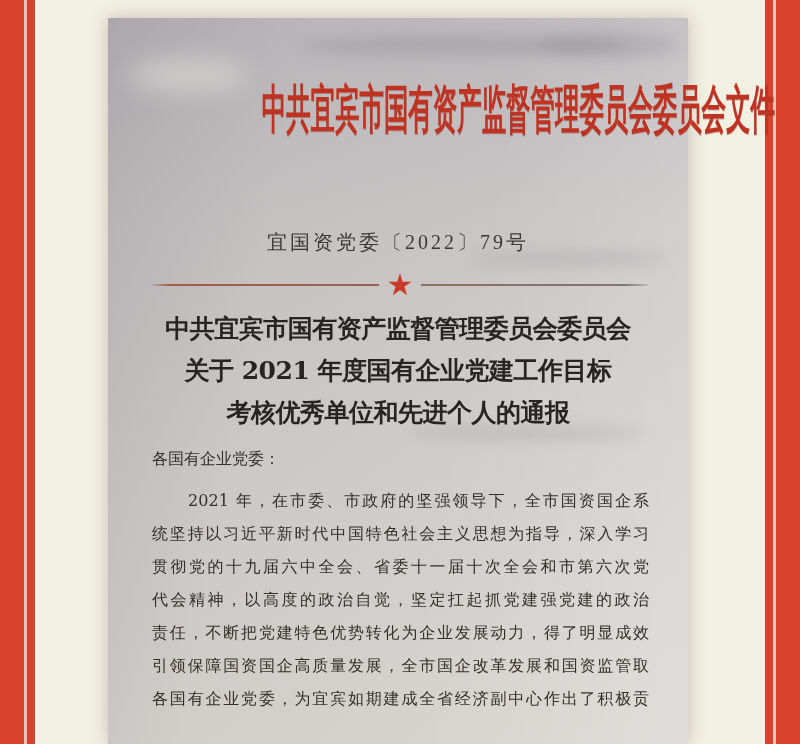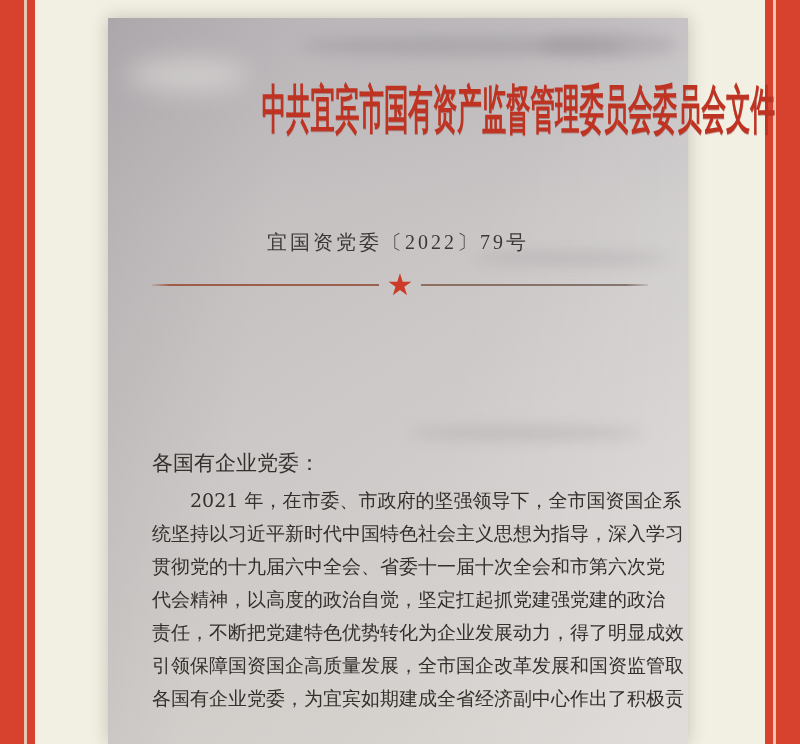--- a/index.html
+++ b/index.html
@@ -100,27 +100,27 @@
     font-weight: bold;
     line-height: 42px;
     letter-spacing: -0.5px;
     color: #272523;
   }
 
   
   .salutation {
     position: absolute;
     left: 44px; top: 431px;
-    font-size: 21px;
+    font-size: 16px;
     color: #34302c;
   }
   .body-text {
     position: absolute;
     left: 44px; top: 466px; width: 497px;
-    font-size: 19px;
+    font-size: 16px;
     line-height: 33px;
     color: #34302c;
   }
   .body-line {
     text-align: justify;
     text-align-last: justify;
     white-space: nowrap;
   }
 </style>
 </head>
@@ -147,20 +147,25 @@
     <div class="letterhead">中共宜宾市国有资产监督管理委员会委员会文件</div>
 
     <div class="doc-number">宜国资党委〔2022〕79号</div>
 
     <div class="star-rule">
       <div class="rule-seg rule-left-seg"></div>
       <span class="star">★</span>
       <div class="rule-seg rule-right-seg"></div>
     </div>
 
+    <div class="doc-title">
+      <div>中共宜宾市国有资产监督管理委员会委员会</div>
+      <div>关于 2021 年度国有企业党建工作目标</div>
+      <div>考核优秀单位和先进个人的通报</div>
+    </div>
 
     <div class="salutation">各国有企业党委：</div>
 
     <div class="body-text">
       <div class="body-line">　　2021 年，在市委、市政府的坚强领导下，全市国资国企系</div>
       <div class="body-line">统坚持以习近平新时代中国特色社会主义思想为指导，深入学习</div>
       <div class="body-line">贯彻党的十九届六中全会、省委十一届十次全会和市第六次党</div>
       <div class="body-line">代会精神，以高度的政治自觉，坚定扛起抓党建强党建的政治</div>
       <div class="body-line">责任，不断把党建特色优势转化为企业发展动力，得了明显成效</div>
       <div class="body-line">引领保障国资国企高质量发展，全市国企改革发展和国资监管取</div>

